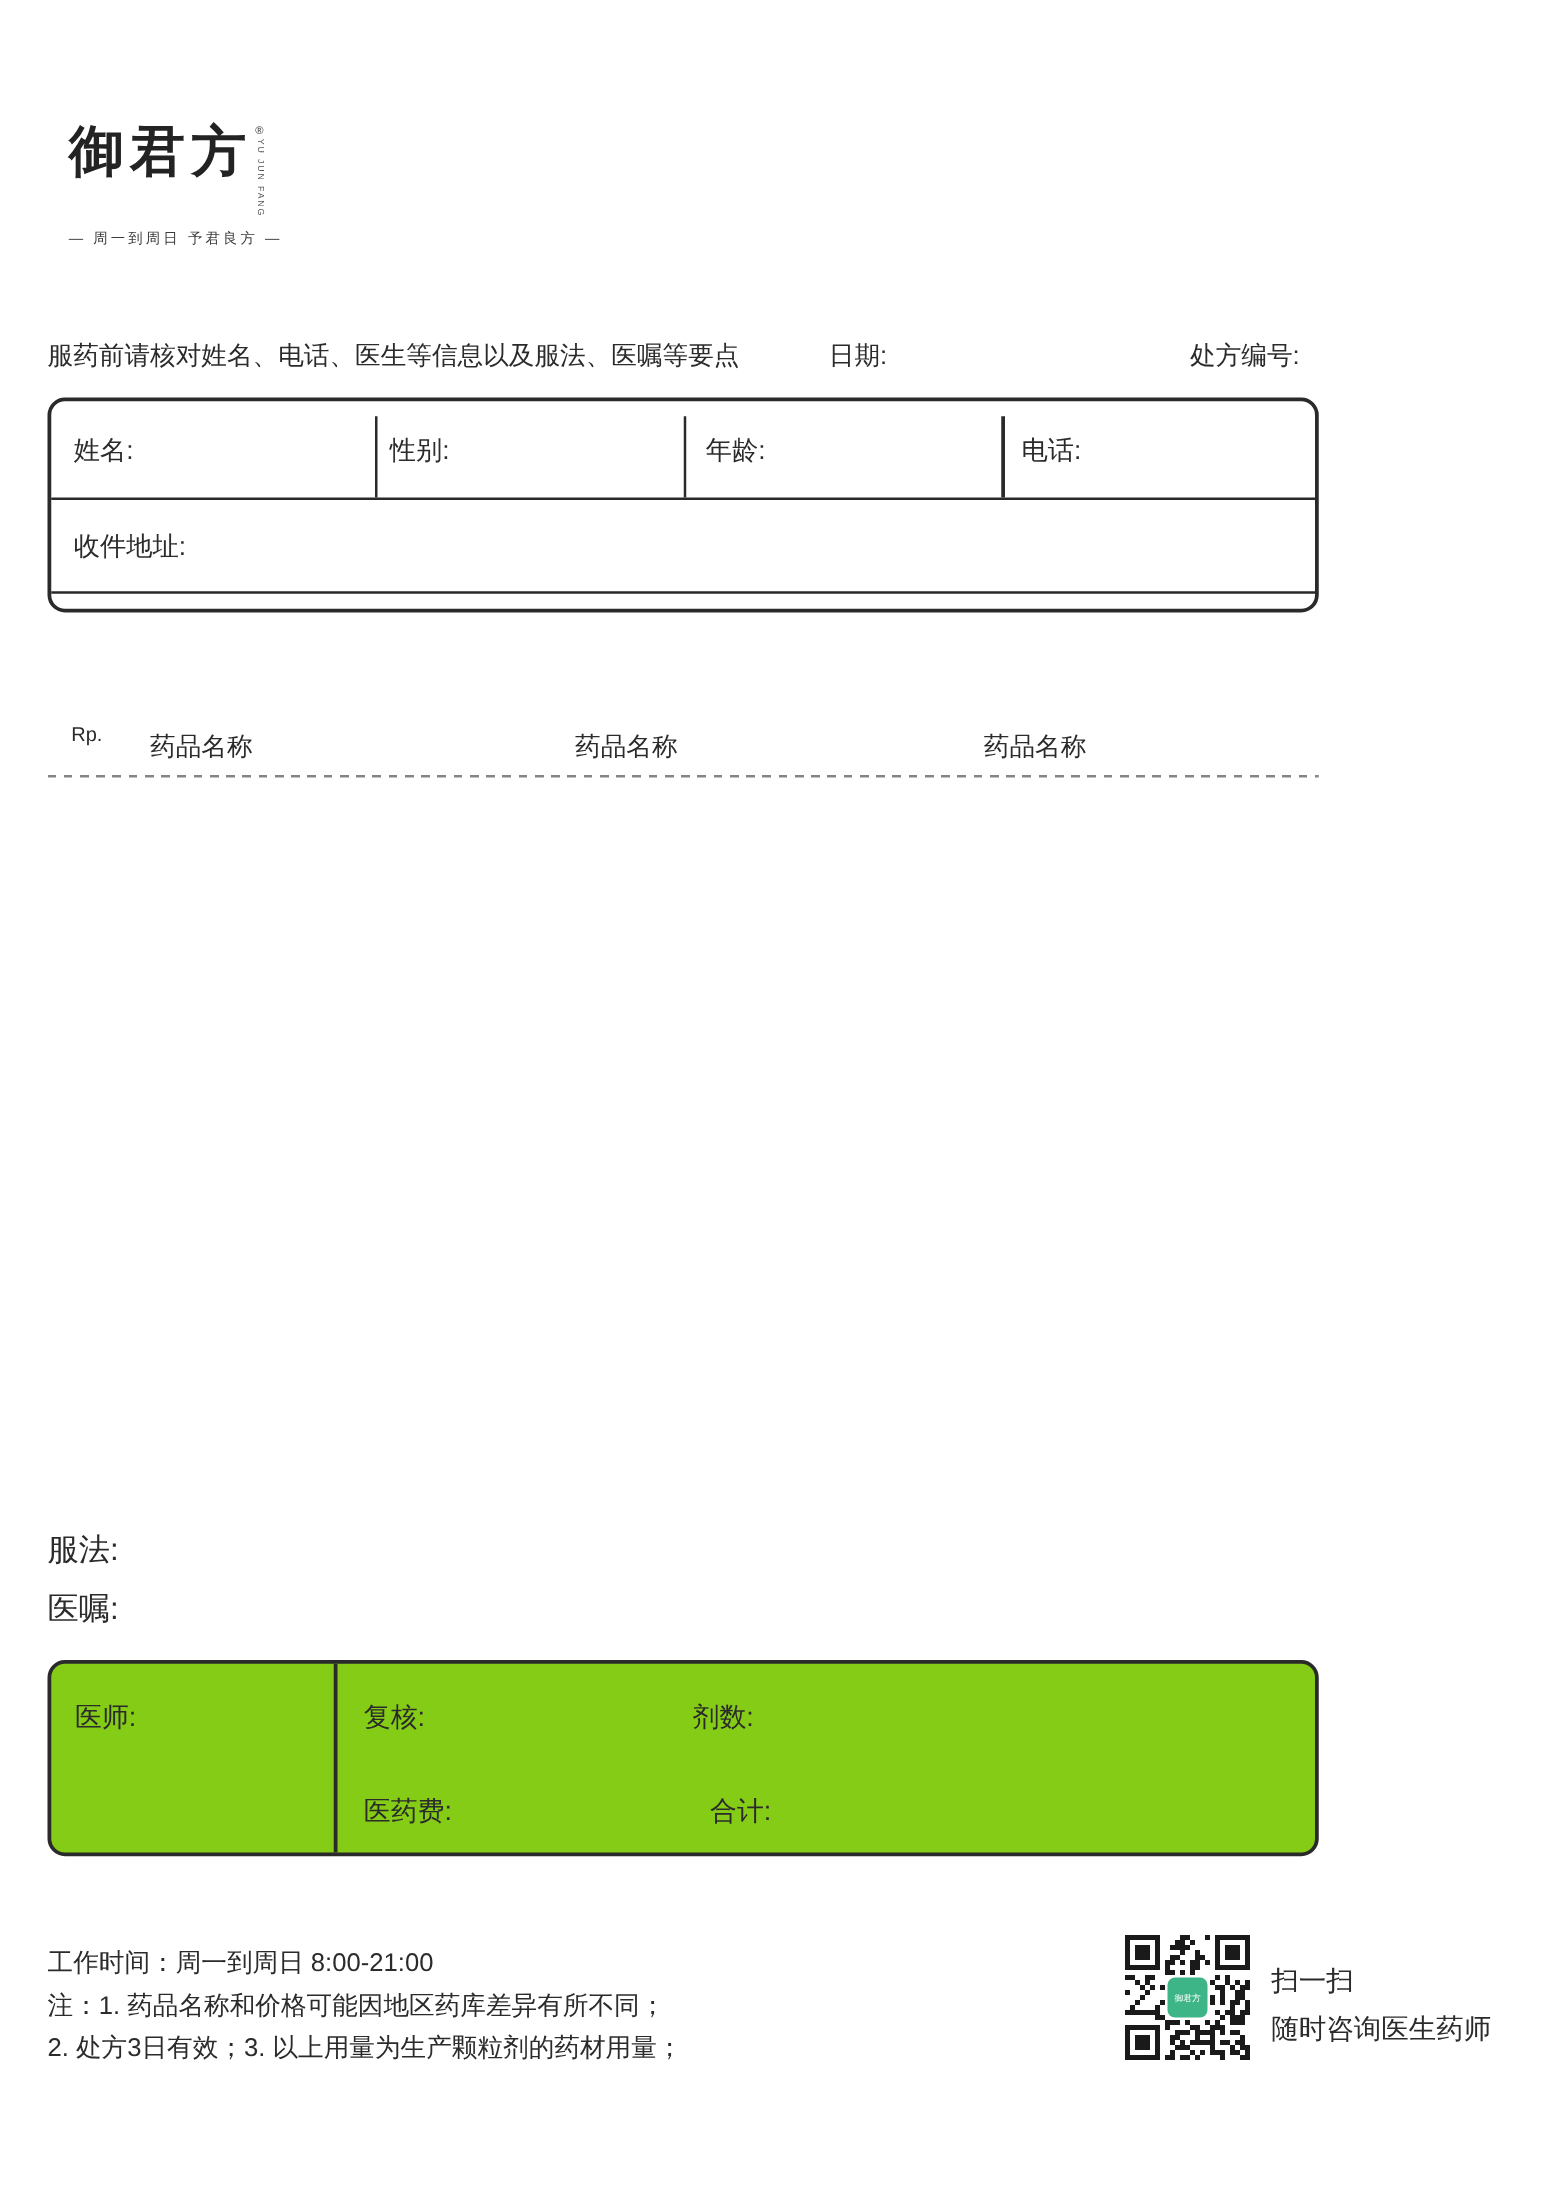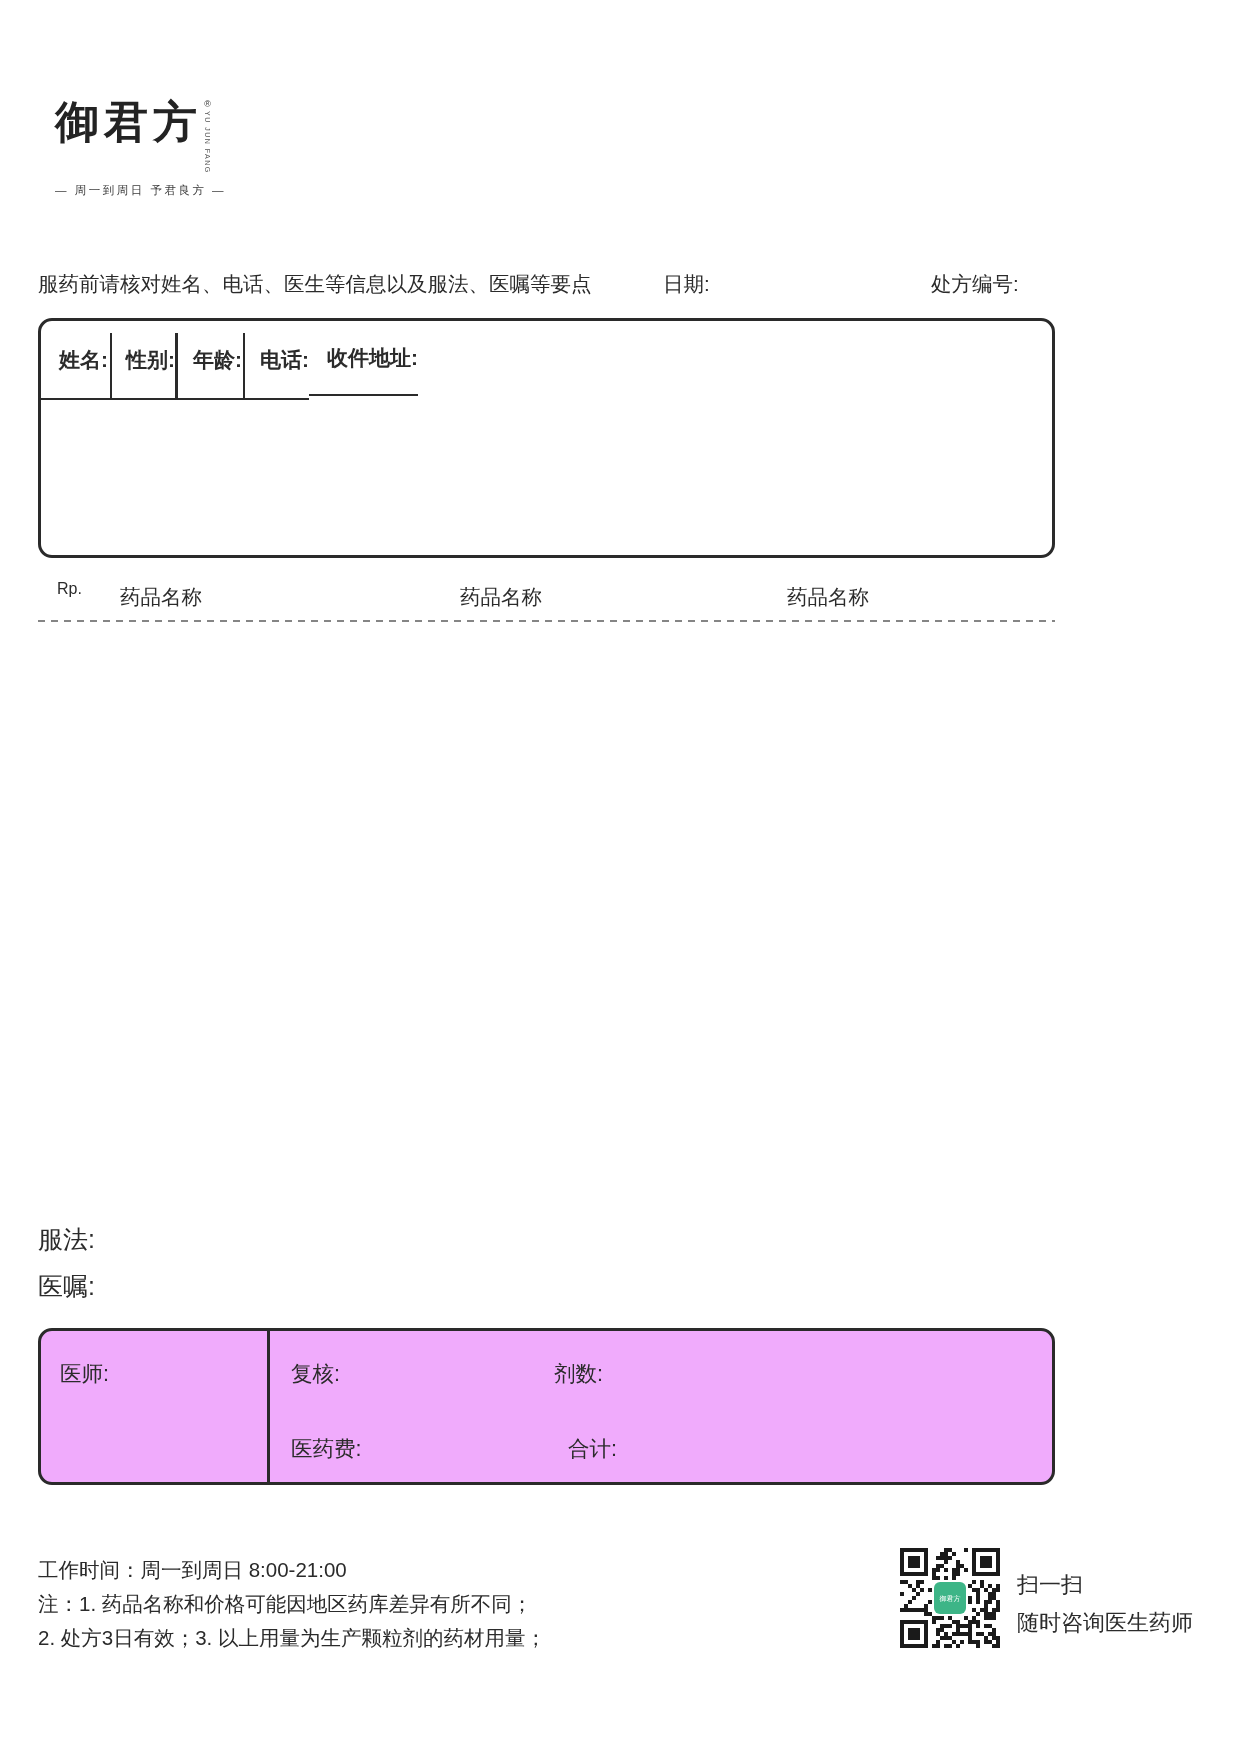--- a/index.html
+++ b/index.html
@@ -24,23 +24,23 @@
   .tagline { margin-top:9px; font-size:11.5px; letter-spacing:2.5px; color:#3c3c3c; white-space:nowrap; }
   .hospital {
     margin:0; font-size:38px; font-weight:900; letter-spacing:3px; color:#1d1d1d; line-height:1;
   }
 
   
   .notice { font-size:20.5px; color:#2b2b2b; white-space:nowrap; }
 
   
   .patient-box {
-    left:38px; top:318px; width:1017px; height:240px;
+    left:38px; top:318px; width:1017px; height:172px;
     border:3px solid #2a2a2a; border-radius:14px;
-    display:flex; flex-direction:row; box-sizing:border-box; background:#fff;font-weight:bold;
+    display:flex; flex-direction:column; box-sizing:border-box; background:#fff;
   }
   .p-row { display:flex; align-items:center; position:relative; }
   .p-row1 { height:77px; border-bottom:2.5px solid #2a2a2a; }
   .p-row2 { height:73px; border-bottom:2.5px solid #2a2a2a; }
   .p-row3 { flex:1; }
   .p-cell { flex:1 1 25%; padding-left:18px; font-size:21px; color:#2b2b2b; }
   .vsep { position:absolute; top:12px; bottom:0; width:2.5px; background:#2a2a2a; }
   .vsep.s1 { left:25.6%; } .vsep.s2 { left:50%; } .vsep.s3 { left:75.2%; }
   .p-wide { padding-left:18px; font-size:21px; color:#2b2b2b; }
 
@@ -51,21 +51,21 @@
     left:38px; top:620px; width:1017px; height:2px;
     background:repeating-linear-gradient(90deg,#858585 0 7px,transparent 7px 13px);
   }
 
   
   .inline-label { font-size:25px; color:#2b2b2b; }
 
   
   .signoff-box {
     left:38px; top:1328px; width:1017px; height:157px;
-    border:3px solid #2a2a2a; border-radius:14px; box-sizing:border-box; background:#f0abfc;
+    border:3px solid #2a2a2a; border-radius:14px; box-sizing:border-box; background:#84cc16;
   }
   .signoff-divider { position:absolute; left:226px; top:0; bottom:0; width:2.5px; background:#2a2a2a; }
   .so-label { position:absolute; font-size:21.5px; color:#2b2b2b; white-space:nowrap; }
 
   
   .foot-line { font-size:20.5px; color:#2b2b2b; white-space:nowrap; }
   .qr-wrap { left:900px; top:1548px; width:100px; height:100px; }
   .scan-caption { font-size:22px; color:#2b2b2b; white-space:nowrap; }
 </style>
 </head>
@@ -79,21 +79,21 @@
       <span class="logo-side">
         <span class="reg">®</span>
         <span class="vert">YU JUN FANG</span>
       </span>
     </div>
     <div class="tagline">— 周一到周日 予君良方 —</div>
   </div>
 
   <div class="notice abs" style="left:38px; top:270px;">服药前请核对姓名、电话、医生等信息以及服法、医嘱等要点</div>
   <div class="notice abs" style="left:663px; top:270px;">日期:</div>
-  <div class="notice abs" style="left:931px; top:270px;">处方编号:</div>
+  <div class="notice abs" style="left:952px; top:270px;">处方编号:</div>
 
   <div class="patient-box abs">
     <div class="p-row p-row1">
       <div class="p-cell">姓名:</div>
       <div class="p-cell">性别:</div>
       <div class="p-cell">年龄:</div>
       <div class="p-cell">电话:</div>
       <div class="vsep s1"></div>
       <div class="vsep s2"></div>
       <div class="vsep s3"></div>

